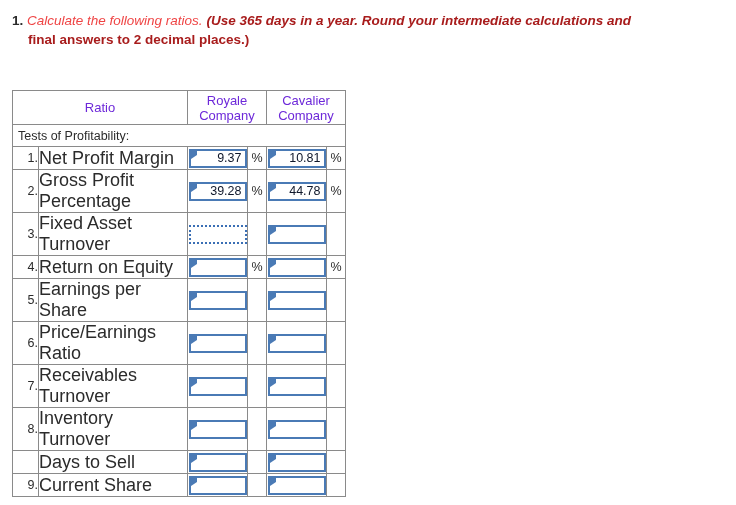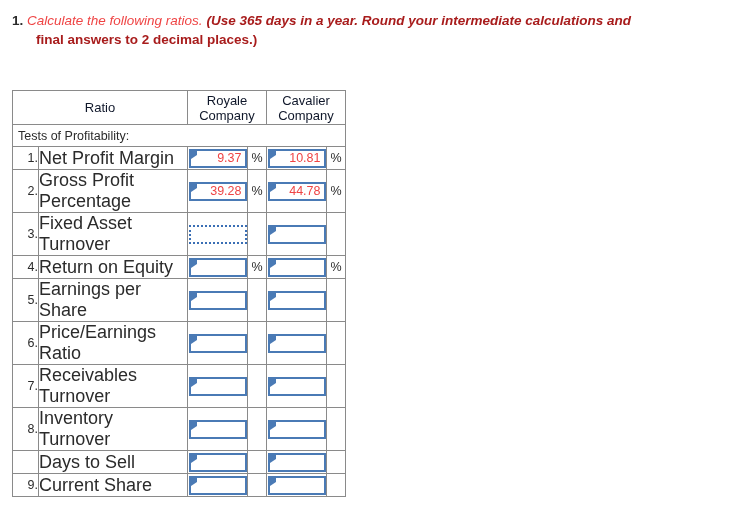--- a/index.html
+++ b/index.html
@@ -33,21 +33,21 @@
     color: #ef4444;
     font-style: italic;
   }
   .q-note {
     font-weight: bold;
     color: #a81c1c;
     font-style: italic;
   }
   .q-line2 {
     display: block;
-    margin-left: 24px;
+    margin-left: 16px;
     font-weight: bold;
     color: #a81c1c;
   }
 
   
   .ratio-table {
     position: absolute;
     left: 12px;
     top: 90px;
     border-collapse: collapse;
@@ -68,21 +68,21 @@
   .col-num    { width: 26px; }
   .col-label  { width: 149px; }
   .col-input  { width: 60px; }
   .col-pct    { width: 19px; }
 
   
   .hdr {
     background: #7ba7dc;
     text-align: center;
     font-size: 13px;
-    color: #0f172a;
+    color: #6d28d9;
     height: 33px;
     line-height: 15px;
     padding: 0 2px;
   }
   .hdr-ratio { }
 
   
   .section-row td {
     height: 21px;
     padding-left: 5px;
@@ -118,21 +118,21 @@
     box-sizing: border-box;
     width: 58px;
     height: 19px;
     margin: 1px auto;
     background: #ffffff;
     border: 2px solid #4a7ab5;
     text-align: right;
     font-size: 12.5px;
     line-height: 15px;
     padding: 0 3px 0 2px;
-    color: #ef4444;
+    color: #0f172a;
     overflow: hidden;
     white-space: nowrap;
   }
   .inputbox.focused {
     border: 2px dotted #3a6fb5;
   }
   
   .inputbox .marker {
     position: absolute;
     left: 0px;

